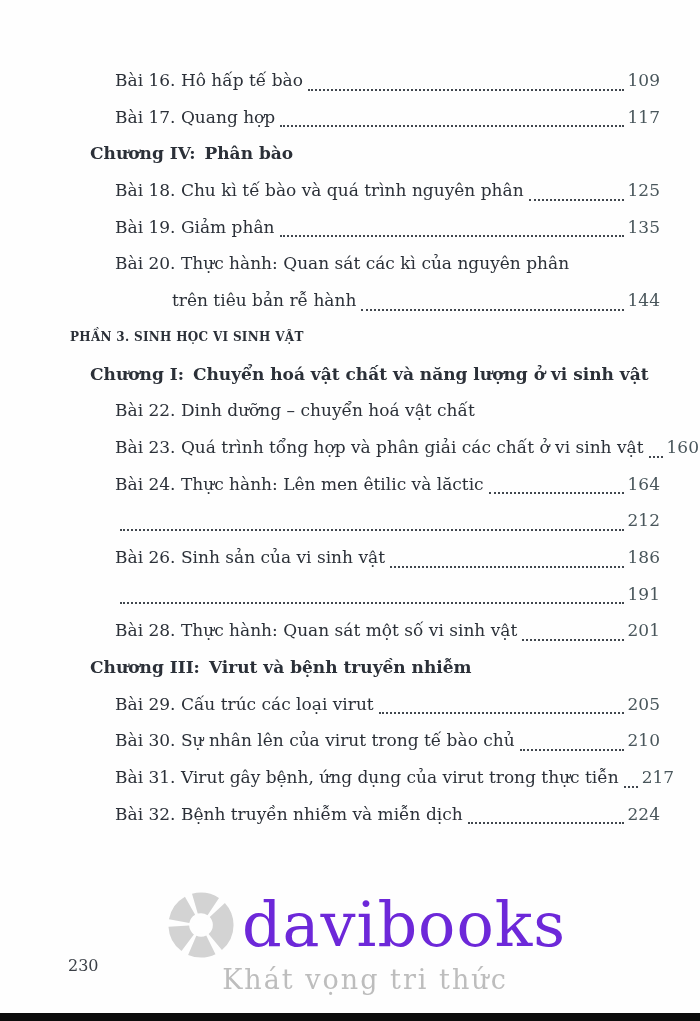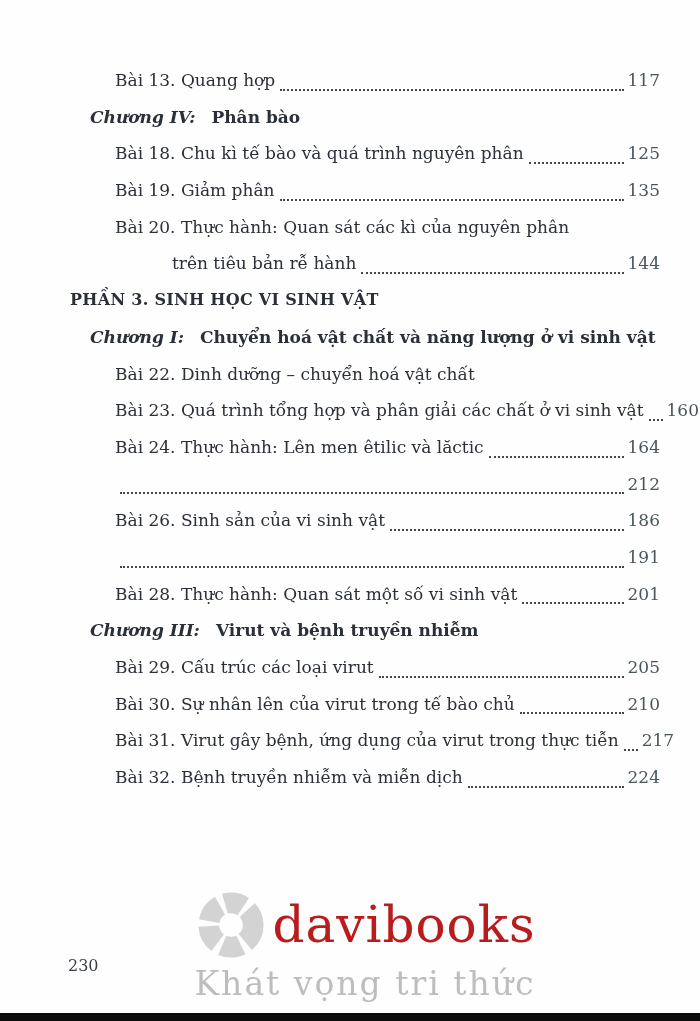--- a/index.html
+++ b/index.html
@@ -20,22 +20,22 @@
     align-items: baseline;
     height: 36.7px;
     line-height: 36.7px;
     font-size: 17px;
     white-space: nowrap;
   }
   .row .title { white-space: nowrap; }
   .row.indent-1 { padding-left: 45px; }
   .row.indent-2 { padding-left: 102px; }
   .row.kind-chapter { padding-left: 20px; font-weight: bold; }
-  .row.kind-chapter .ch-prefix { font-style: italic; margin-right: 16px; }
-  .row.kind-part { font-weight: bold; font-size: 16px; letter-spacing: 0.3px; }
+  .row.kind-chapter .ch-prefix { margin-right: 9px; }
+  .row.kind-part { font-weight: bold; font-size: 12px; letter-spacing: 0.3px; }
   .row .it { }
   .leader {
     flex: 1 1 auto;
     min-width: 14px;
     border-bottom: 2px dotted #41474e;
     align-self: flex-end;
     margin: 0 4px 8px 5px;
   }
   .pg { min-width: 28px; text-align: right; color: #49565b; }
 
@@ -45,28 +45,28 @@
     left: 150px;
     top: 888px;
     width: 430px;
     text-align: center;
     user-select: none;
   }
   .wm-row { display: flex; align-items: center; justify-content: center; }
   .wm-logo { width: 74px; height: 74px; margin-right: 4px; flex: 0 0 auto; opacity: 0.85; }
   .wm-logo svg { width: 100%; height: 100%; display: block; }
   .wm-brand {
-    font-size: 50px;
+    font-size: 62px;
     line-height: 70px;
-    color: #b91c1c;
+    color: #6d28d9;
     letter-spacing: 1px;
   }
   .wm-slogan {
     margin-top: 2px;
-    font-size: 33px;
+    font-size: 27px;
     color: #bdbdbd;
     letter-spacing: 2px;
   }
 
   
   .page-number {
     position: absolute;
     left: 68px;
     top: 956px;
     font-size: 16px;
@@ -79,21 +79,26 @@
     background: #0c0c0c;
   }
 </style>
 </head>
 <body>
 
 <div class="sheet">
 
   <div class="toc">
       <div class="row kind-item indent-1">
-        <span class="title"><span>Bài 13. Quang hợp</span></span>
+        <span class="title"><span>Bài 16. Hô hấp tế bào</span></span>
+        <span class="leader"></span>
+        <span class="pg">109</span>
+      </div>
+      <div class="row kind-item indent-1">
+        <span class="title"><span>Bài 17. Quang hợp</span></span>
         <span class="leader"></span>
         <span class="pg">117</span>
       </div>
       <div class="row kind-chapter indent-0">
         <span class="title"><span class="ch-prefix">Chương IV:</span><span class="ch-title">Phân bào</span></span>
       </div>
       <div class="row kind-item indent-1">
         <span class="title"><span>Bài 18. Chu kì tế bào và quá trình nguyên phân</span></span>
         <span class="leader"></span>
         <span class="pg">125</span>

